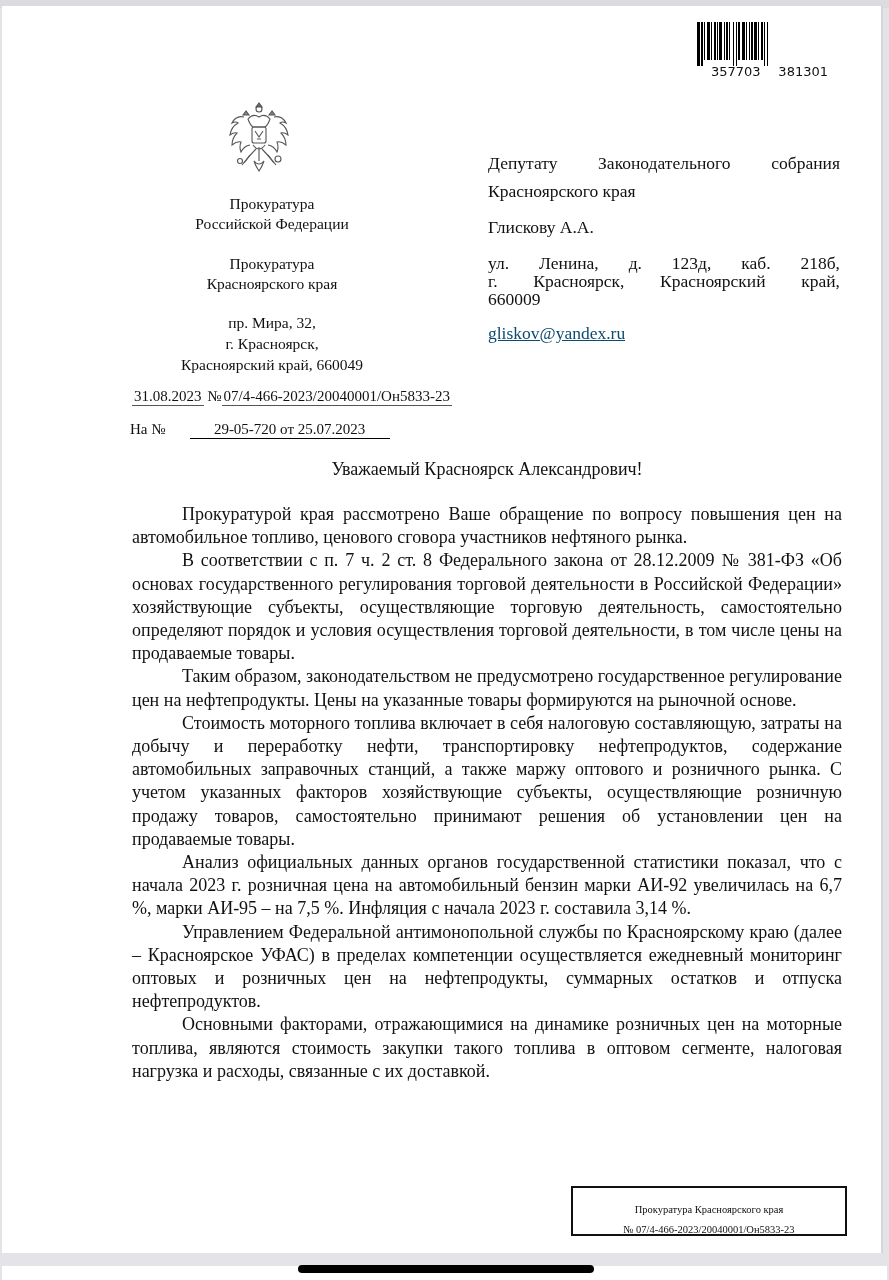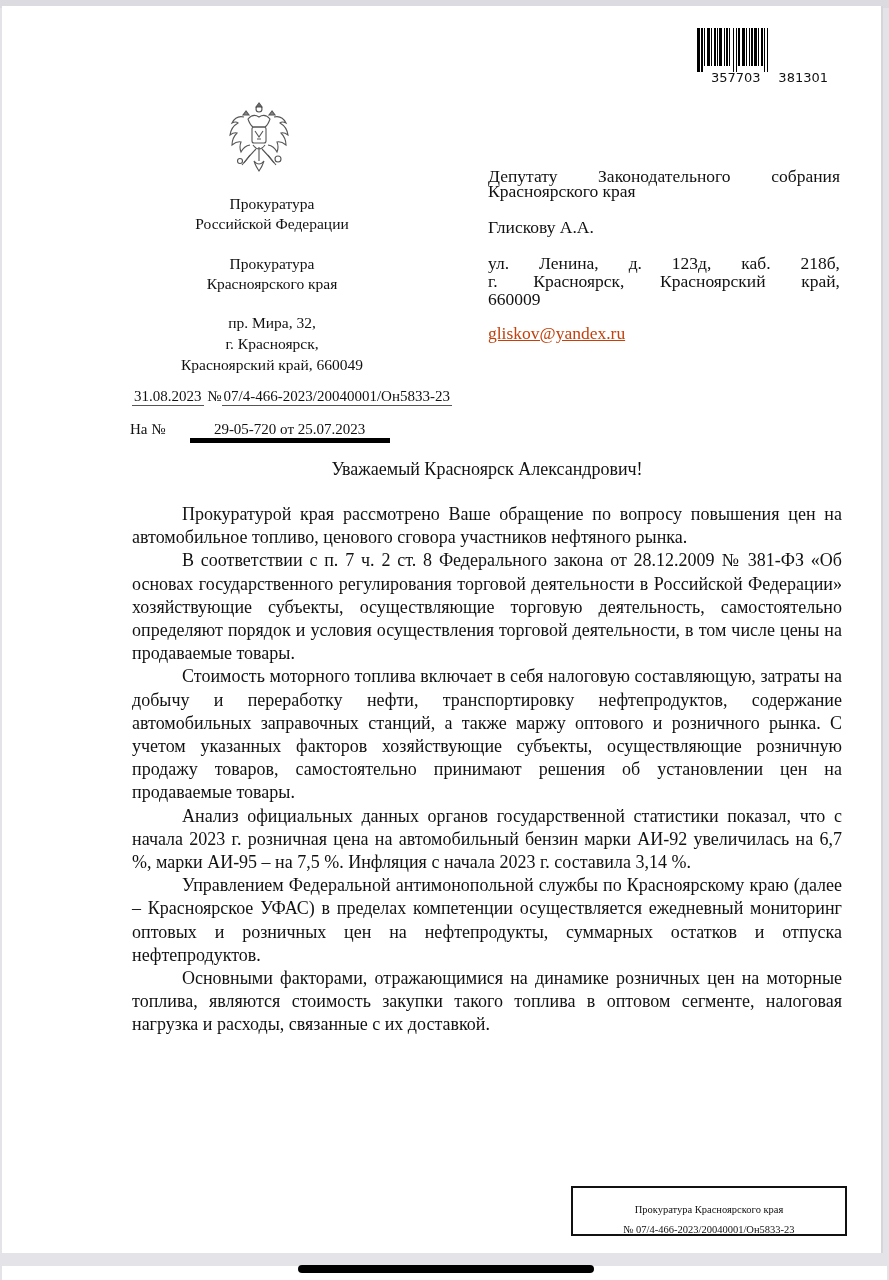--- a/index.html
+++ b/index.html
@@ -12,42 +12,42 @@
   .top-dots { position: absolute; left: 436px; top: 10px; width: 20px; height: 6px; display: flex; gap: 3px; }
   .top-dots span { width: 4px; height: 4px; border-radius: 50%; background: #ececf0; }
   .page {
     position: absolute; left: 2px; top: 6px; width: 879px; height: 1247px;
     background: #ffffff; border-right: 2px solid #d6d5da;
   }
   .next-page { position: absolute; left: 2px; top: 1266px; width: 885px; height: 20px; background: #fff; }
   .home-indicator { position: absolute; left: 298px; top: 1265px; width: 296px; height: 8px; border-radius: 5px; background: #000; }
 
   
-  .barcode { position: absolute; left: 695px; top: 22px; width: 145px; height: 60px; }
+  .barcode { position: absolute; left: 695px; top: 16px; width: 145px; height: 60px; }
   .barcode .bars { display: flex; align-items: flex-start; height: 40px; }
   .barcode .bars i { display: block; background: #000; height: 38px; }
   .barcode .bars i.long { height: 44px; }
   .barcode .bars b { display: block; width: 2px; }
   .barcode .nums { display: flex; justify-content: space-between; font-family: "DejaVu Sans", sans-serif; font-size: 13px; padding: 0 14px 0 14px; margin-top: 2px; }
 
   
   .emblem { position: absolute; left: 222px; top: 93px; width: 70px; height: 76px; }
 
   .sender { position: absolute; left: 140px; width: 260px; text-align: center; font-size: 15.5px; line-height: 20px; }
   .sender.bold { font-weight: normal; }
   .sender.addr { font-size: 15.5px; line-height: 21px; }
 
   .reg-line { position: absolute; left: 130px; top: 382px; font-size: 15px; white-space: nowrap; }
   .reg-line .u { border-bottom: 1px solid #555; display: inline-block; padding: 0 2px; }
   .reply-line { position: absolute; left: 128px; top: 415px; font-size: 15px; white-space: nowrap; }
-  .reply-line .u { border-bottom: 5px solid #000000; display: inline-block; width: 200px; text-align: center; margin-left: 24px; }
+  .reply-line .u { border-bottom: 1px solid #000000; display: inline-block; width: 200px; text-align: center; margin-left: 24px; }
 
   .recipient { position: absolute; left: 486px; width: 352px; font-size: 17.5px; line-height: 19px; text-align: justify; text-align-last: justify; }
   .recipient.plain { text-align-last: left; }
-  .email { color: #c2410c; text-decoration: underline; }
+  .email { color: #0c4a6e; text-decoration: underline; }
 
   .salutation { position: absolute; left: 130px; width: 710px; top: 453px; text-align: center; font-size: 18px; }
 
   .body-text { position: absolute; left: 130px; top: 497px; width: 710px; font-size: 18px; line-height: 23.2px; }
   .body-text p { margin: 0; text-indent: 50px; text-align: justify; }
 
   .stamp { position: absolute; left: 569px; top: 1180px; width: 272px; height: 46px; border: 2px solid #111; font-size: 10.5px; text-align: center; }
   .stamp div { line-height: 20px; }
   .stamp .l1 { margin-top: 12px; }
 </style>
@@ -152,35 +152,36 @@
   </div>
 
   <div class="reg-line">
     <span class="u">31.08.2023</span>
     <span>№</span><span class="u">07/4-466-2023/20040001/Он5833-23</span>
   </div>
   <div class="reply-line">
     <span>На №</span><span class="u">29-05-720 от 25.07.2023</span>
   </div>
 
-  <div class="recipient" style="top:161px">Депутату Законодательного собрания</div>
+  <div class="recipient" style="top:148px">Депутату Законодательного собрания</div>
   <div class="recipient plain" style="top:176px">Красноярского края</div>
   <div class="recipient plain" style="top:212px">Глискову А.А.</div>
   <div class="recipient" style="top:248px">ул. Ленина, д. 123д, каб. 218б,</div>
   <div class="recipient" style="top:266px">г. Красноярск, Красноярский край,</div>
   <div class="recipient plain" style="top:284px">660009</div>
   <div class="recipient plain" style="top:318px">
     <span class="email">gliskov@yandex.ru</span>
   </div>
 
   <div class="salutation">Уважаемый Красноярск Александрович!</div>
 
   <div class="body-text">
     <p>Прокуратурой края рассмотрено Ваше обращение по вопросу повышения цен на автомобильное топливо, ценового сговора участников нефтяного рынка.</p>
     <p>В соответствии с п. 7 ч. 2 ст. 8 Федерального закона от 28.12.2009 № 381-ФЗ «Об основах государственного регулирования торговой деятельности в Российской Федерации» хозяйствующие субъекты, осуществляющие торговую деятельность, самостоятельно определяют порядок и условия осуществления торговой деятельности, в том числе цены на продаваемые товары.</p>
+    <p>Таким образом, законодательством не предусмотрено государственное регулирование цен на нефтепродукты. Цены на указанные товары формируются на рыночной основе.</p>
     <p>Стоимость моторного топлива включает в себя налоговую составляющую, затраты на добычу и переработку нефти, транспортировку нефтепродуктов, содержание автомобильных заправочных станций, а также маржу оптового и розничного рынка. С учетом указанных факторов хозяйствующие субъекты, осуществляющие розничную продажу товаров, самостоятельно принимают решения об установлении цен на продаваемые товары.</p>
     <p>Анализ официальных данных органов государственной статистики показал, что с начала 2023 г. розничная цена на автомобильный бензин марки АИ-92 увеличилась на 6,7 %, марки АИ-95 – на 7,5 %. Инфляция с начала 2023 г. составила 3,14 %.</p>
     <p>Управлением Федеральной антимонопольной службы по Красноярскому краю (далее – Красноярское УФАС) в пределах компетенции осуществляется ежедневный мониторинг оптовых и розничных цен на нефтепродукты, суммарных остатков и отпуска нефтепродуктов.</p>
     <p>Основными факторами, отражающимися на динамике розничных цен на моторные топлива, являются стоимость закупки такого топлива в оптовом сегменте, налоговая нагрузка и расходы, связанные с их доставкой.</p>
   </div>
 
   <div class="stamp">
     <div class="l1">Прокуратура Красноярского края</div>
     <div>№ 07/4-466-2023/20040001/Он5833-23</div>
   </div>

